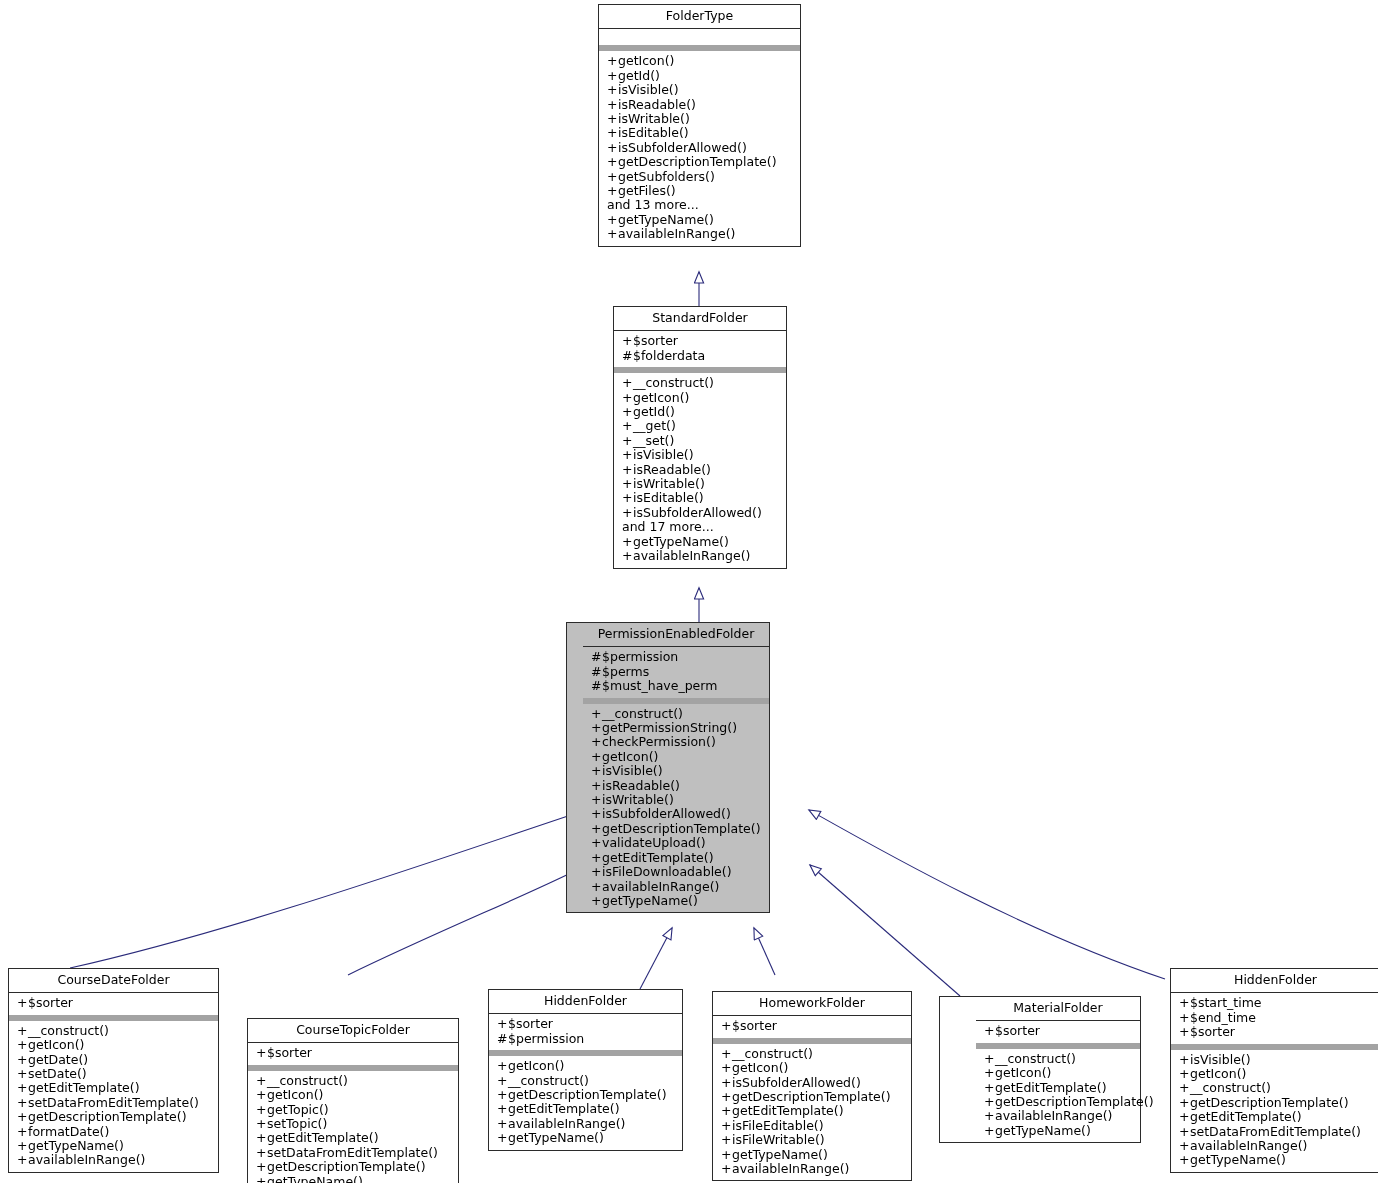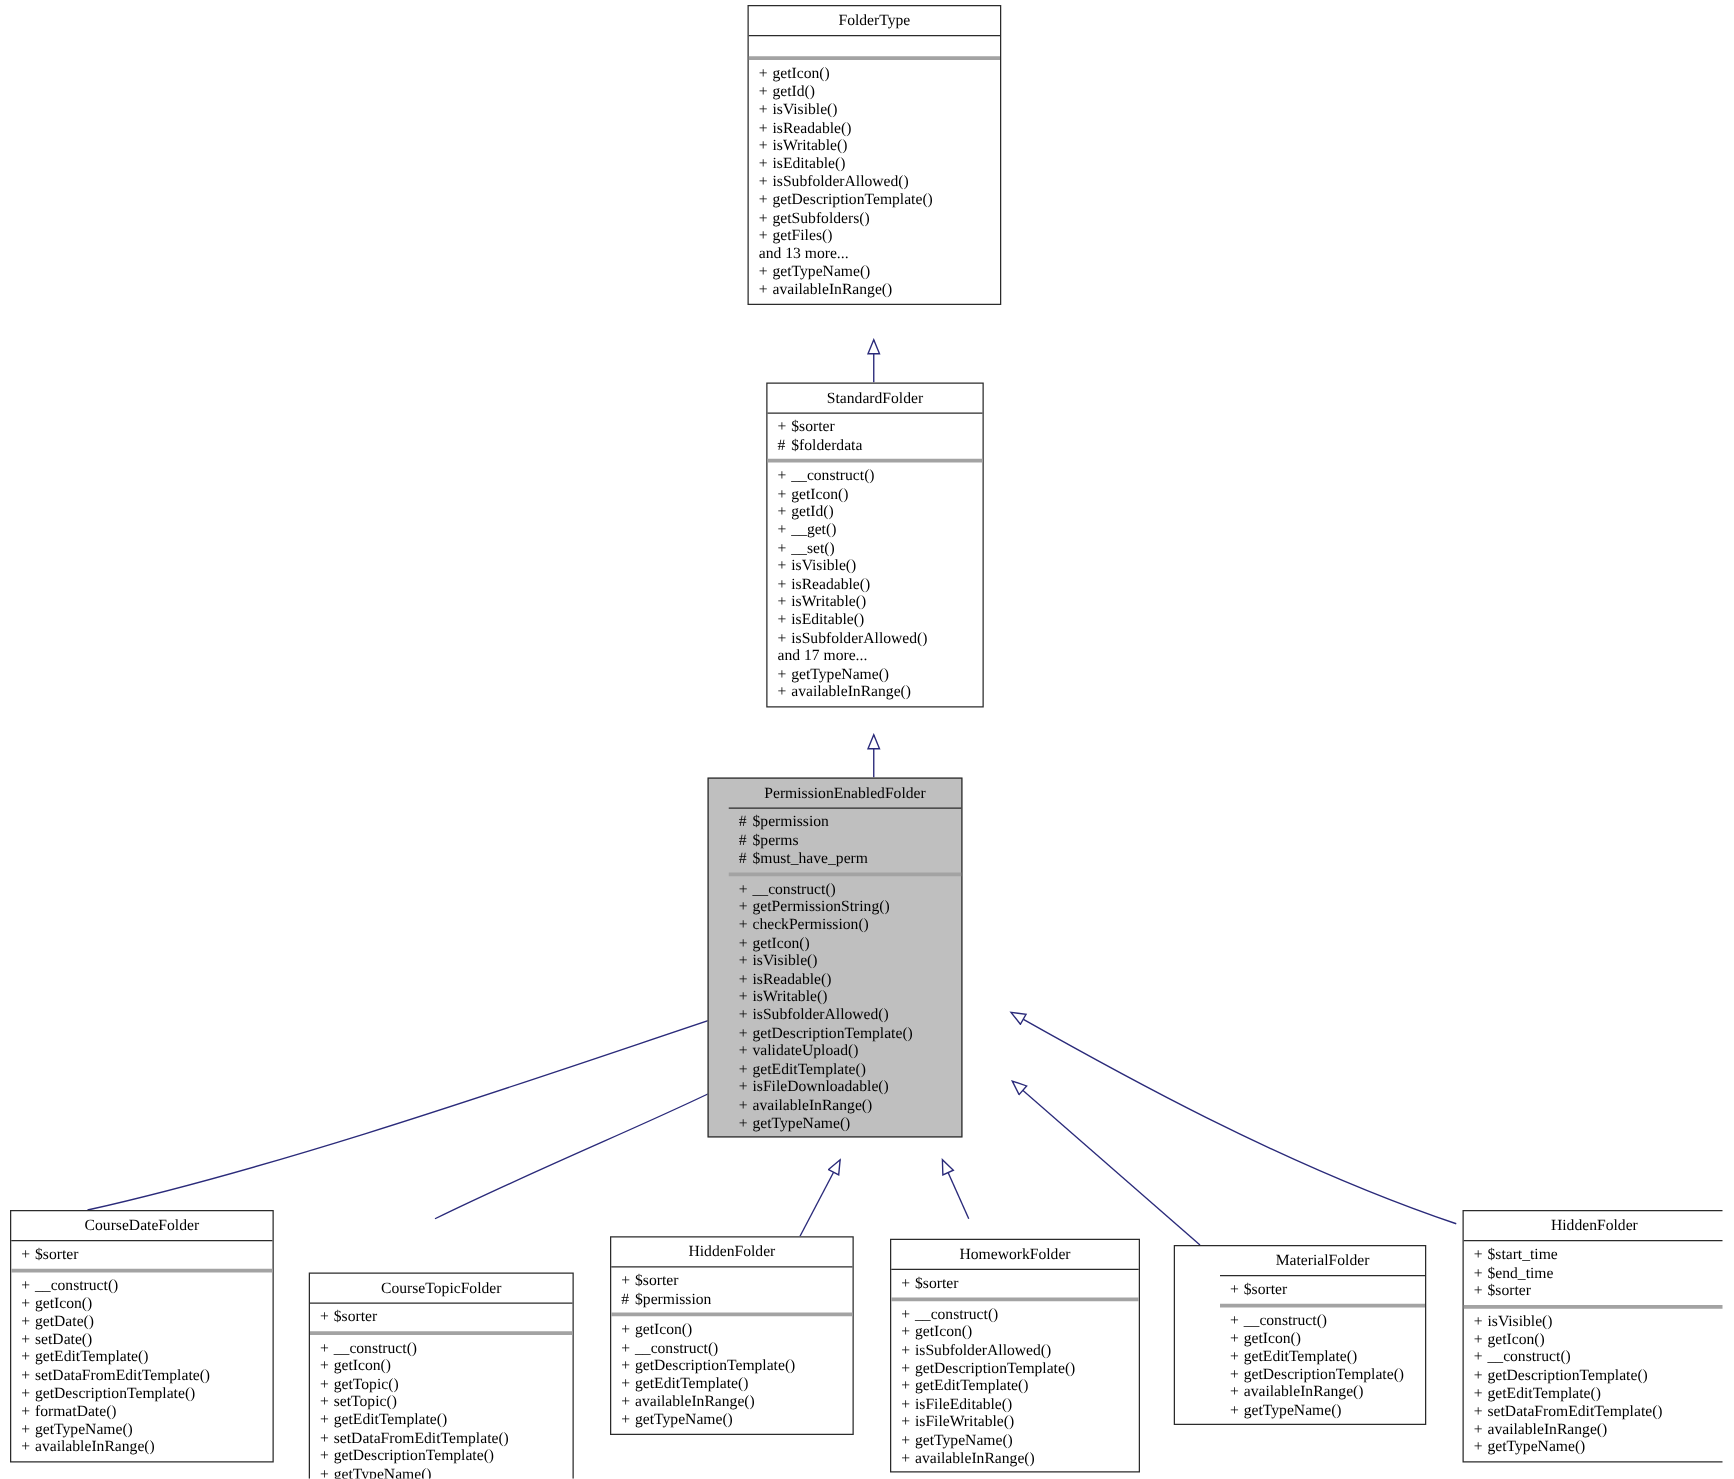--- a/index.html
+++ b/index.html
@@ -9,21 +9,20 @@
   }
   body {
     font-family: "DejaVu Sans", sans-serif;
   }
   #diagram {
     position: relative;
     width: 1378px;
     height: 1183px;
     background: #ffffff;
     overflow: hidden;
-    font-family: Liberation Serif, serif;
   }
   #edges {
     position: absolute;
     left: 0;
     top: 0;
     width: 1387px;
     height: 1183px;
     pointer-events: none;
   }
   .uml-class {
@@ -40,21 +39,21 @@
     background: #bfbfbf;
   }
   .uml-title {
     text-align: center;
     padding: 4px 6px 5px 6px;
     border-bottom: 1px solid #2b2b2b;
     font-size: 12.5px;
     white-space: nowrap;
   }
   .uml-attrs {
-    border-bottom: 3px solid #a3a3a3;
+    border-bottom: 6px solid #a3a3a3;
     padding: 3px 0 4px 0;
     min-height: 9px;
   }
   .uml-ops {
     padding: 3px 0 4px 0;
   }
   .uml-row {
     white-space: nowrap;
     padding: 0 6px 0 8px;
     font-size: 12.5px;

